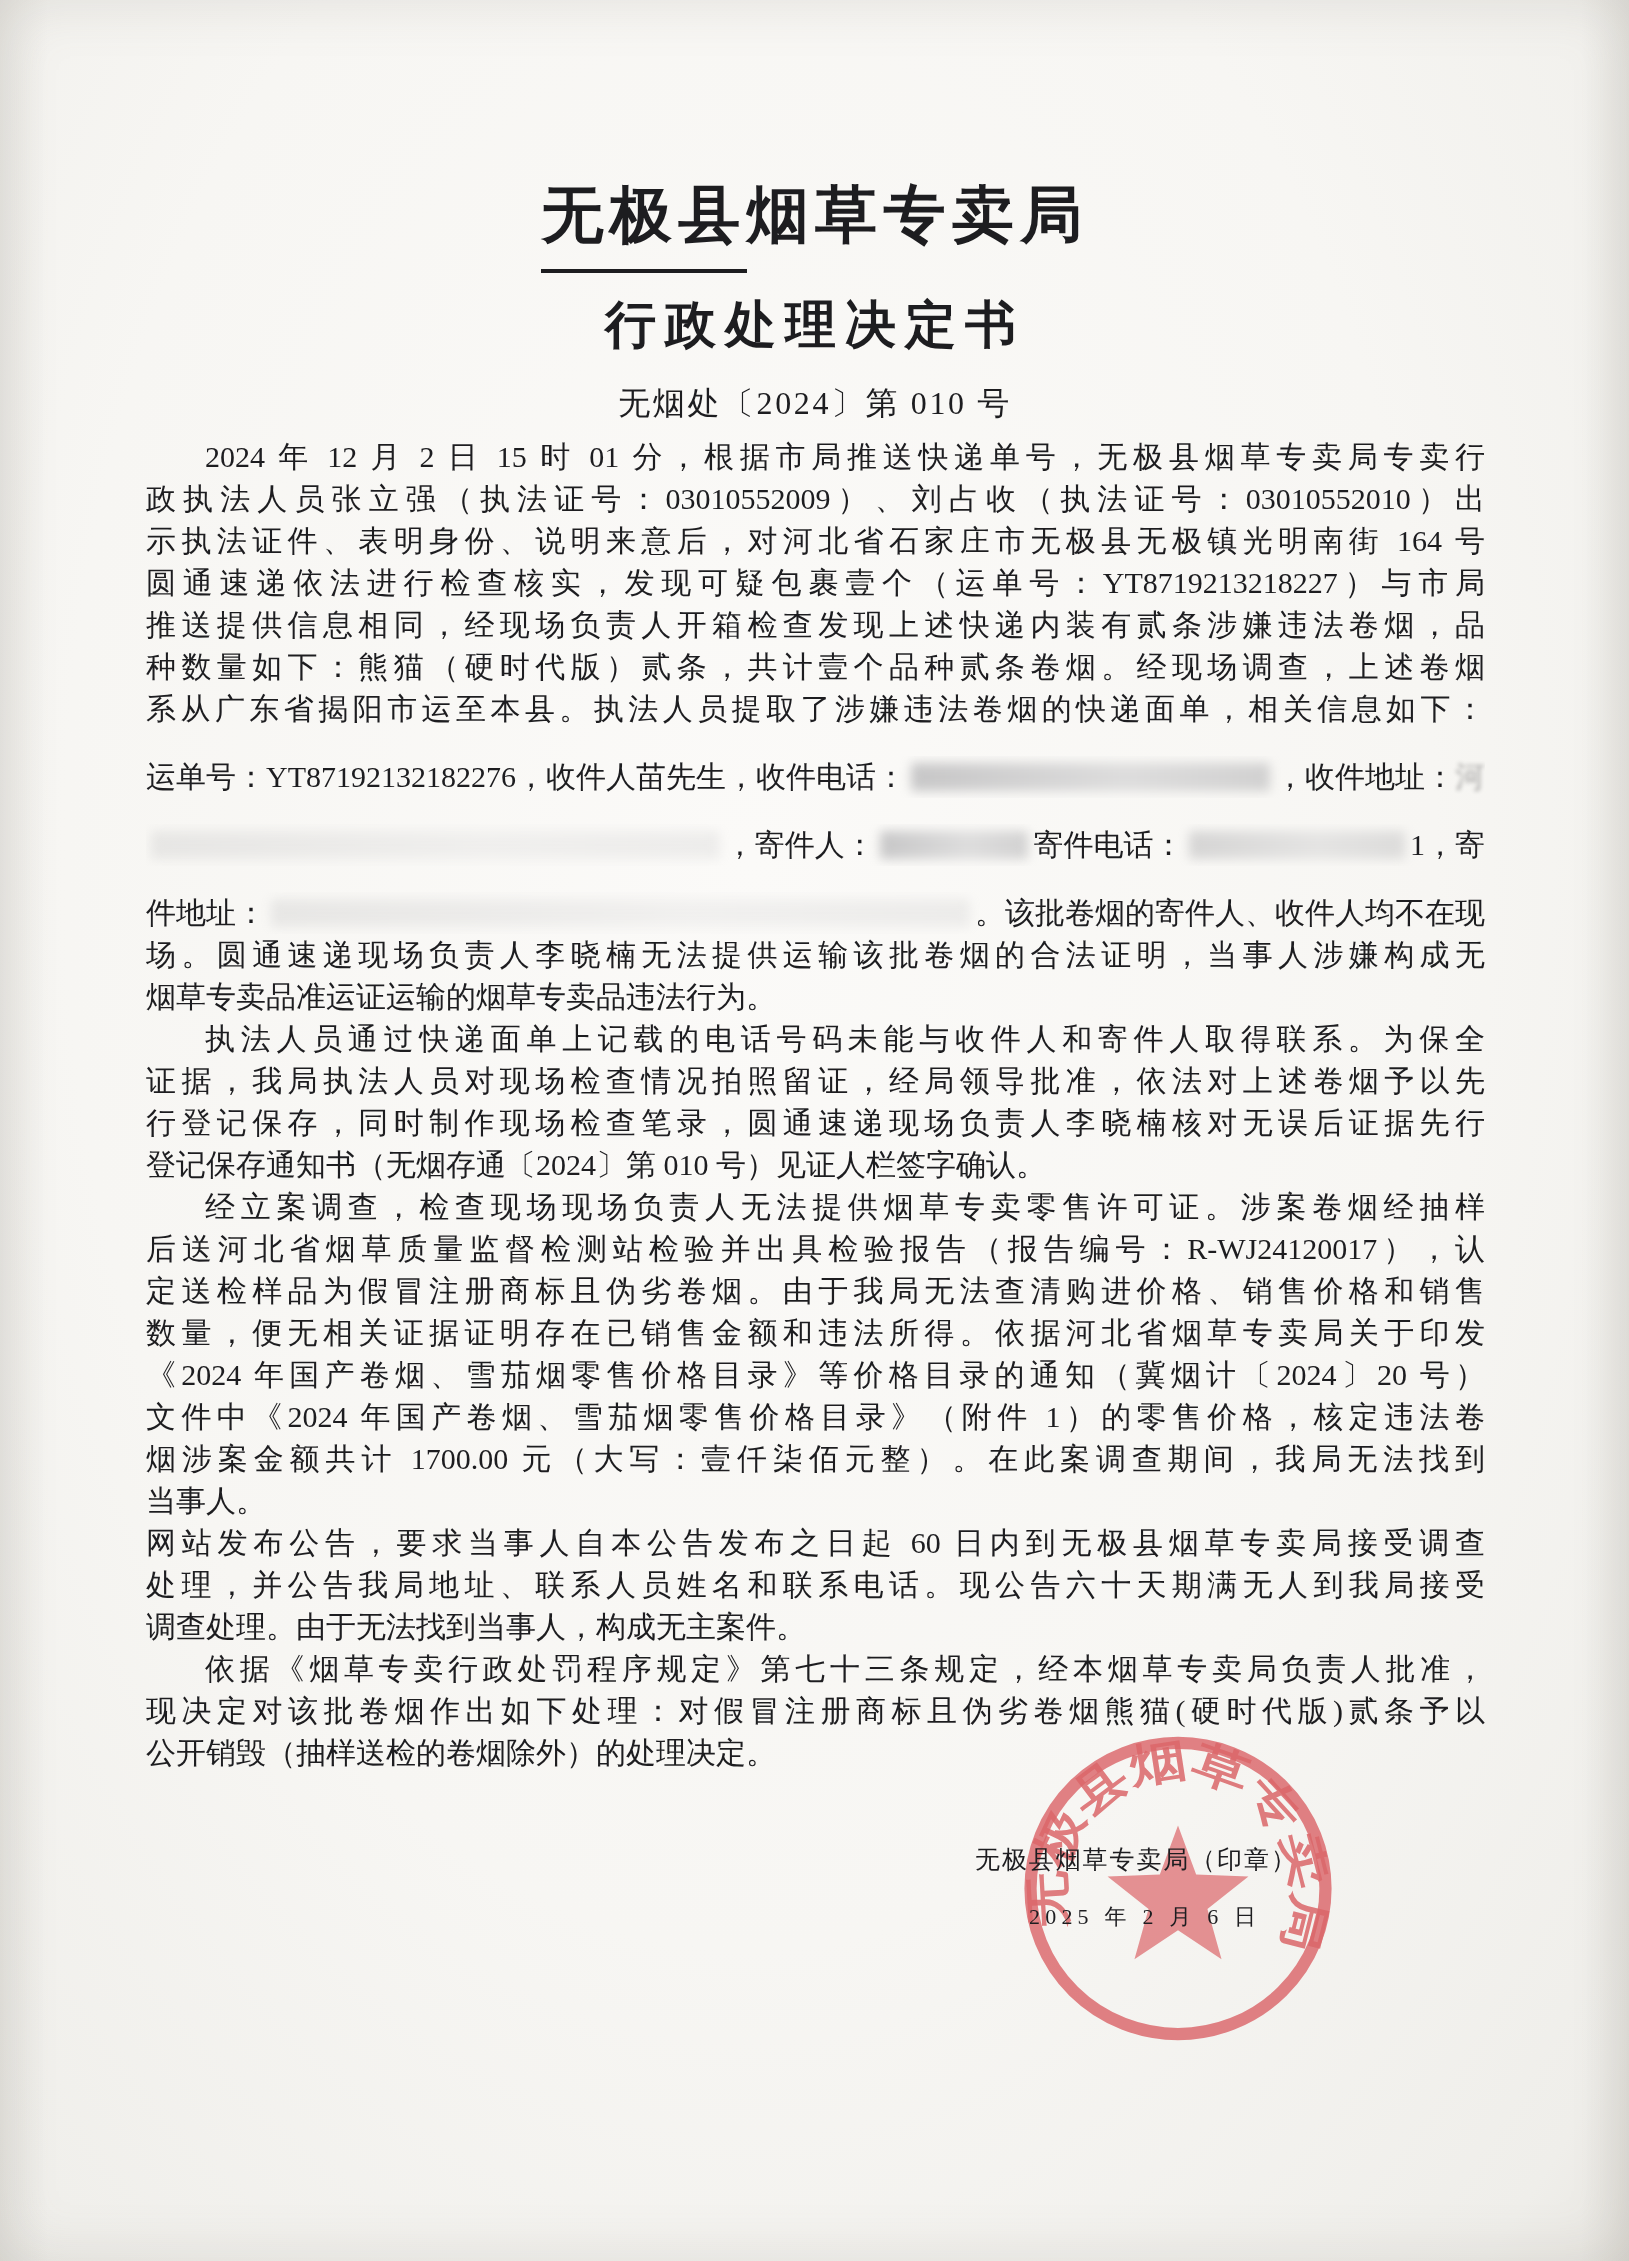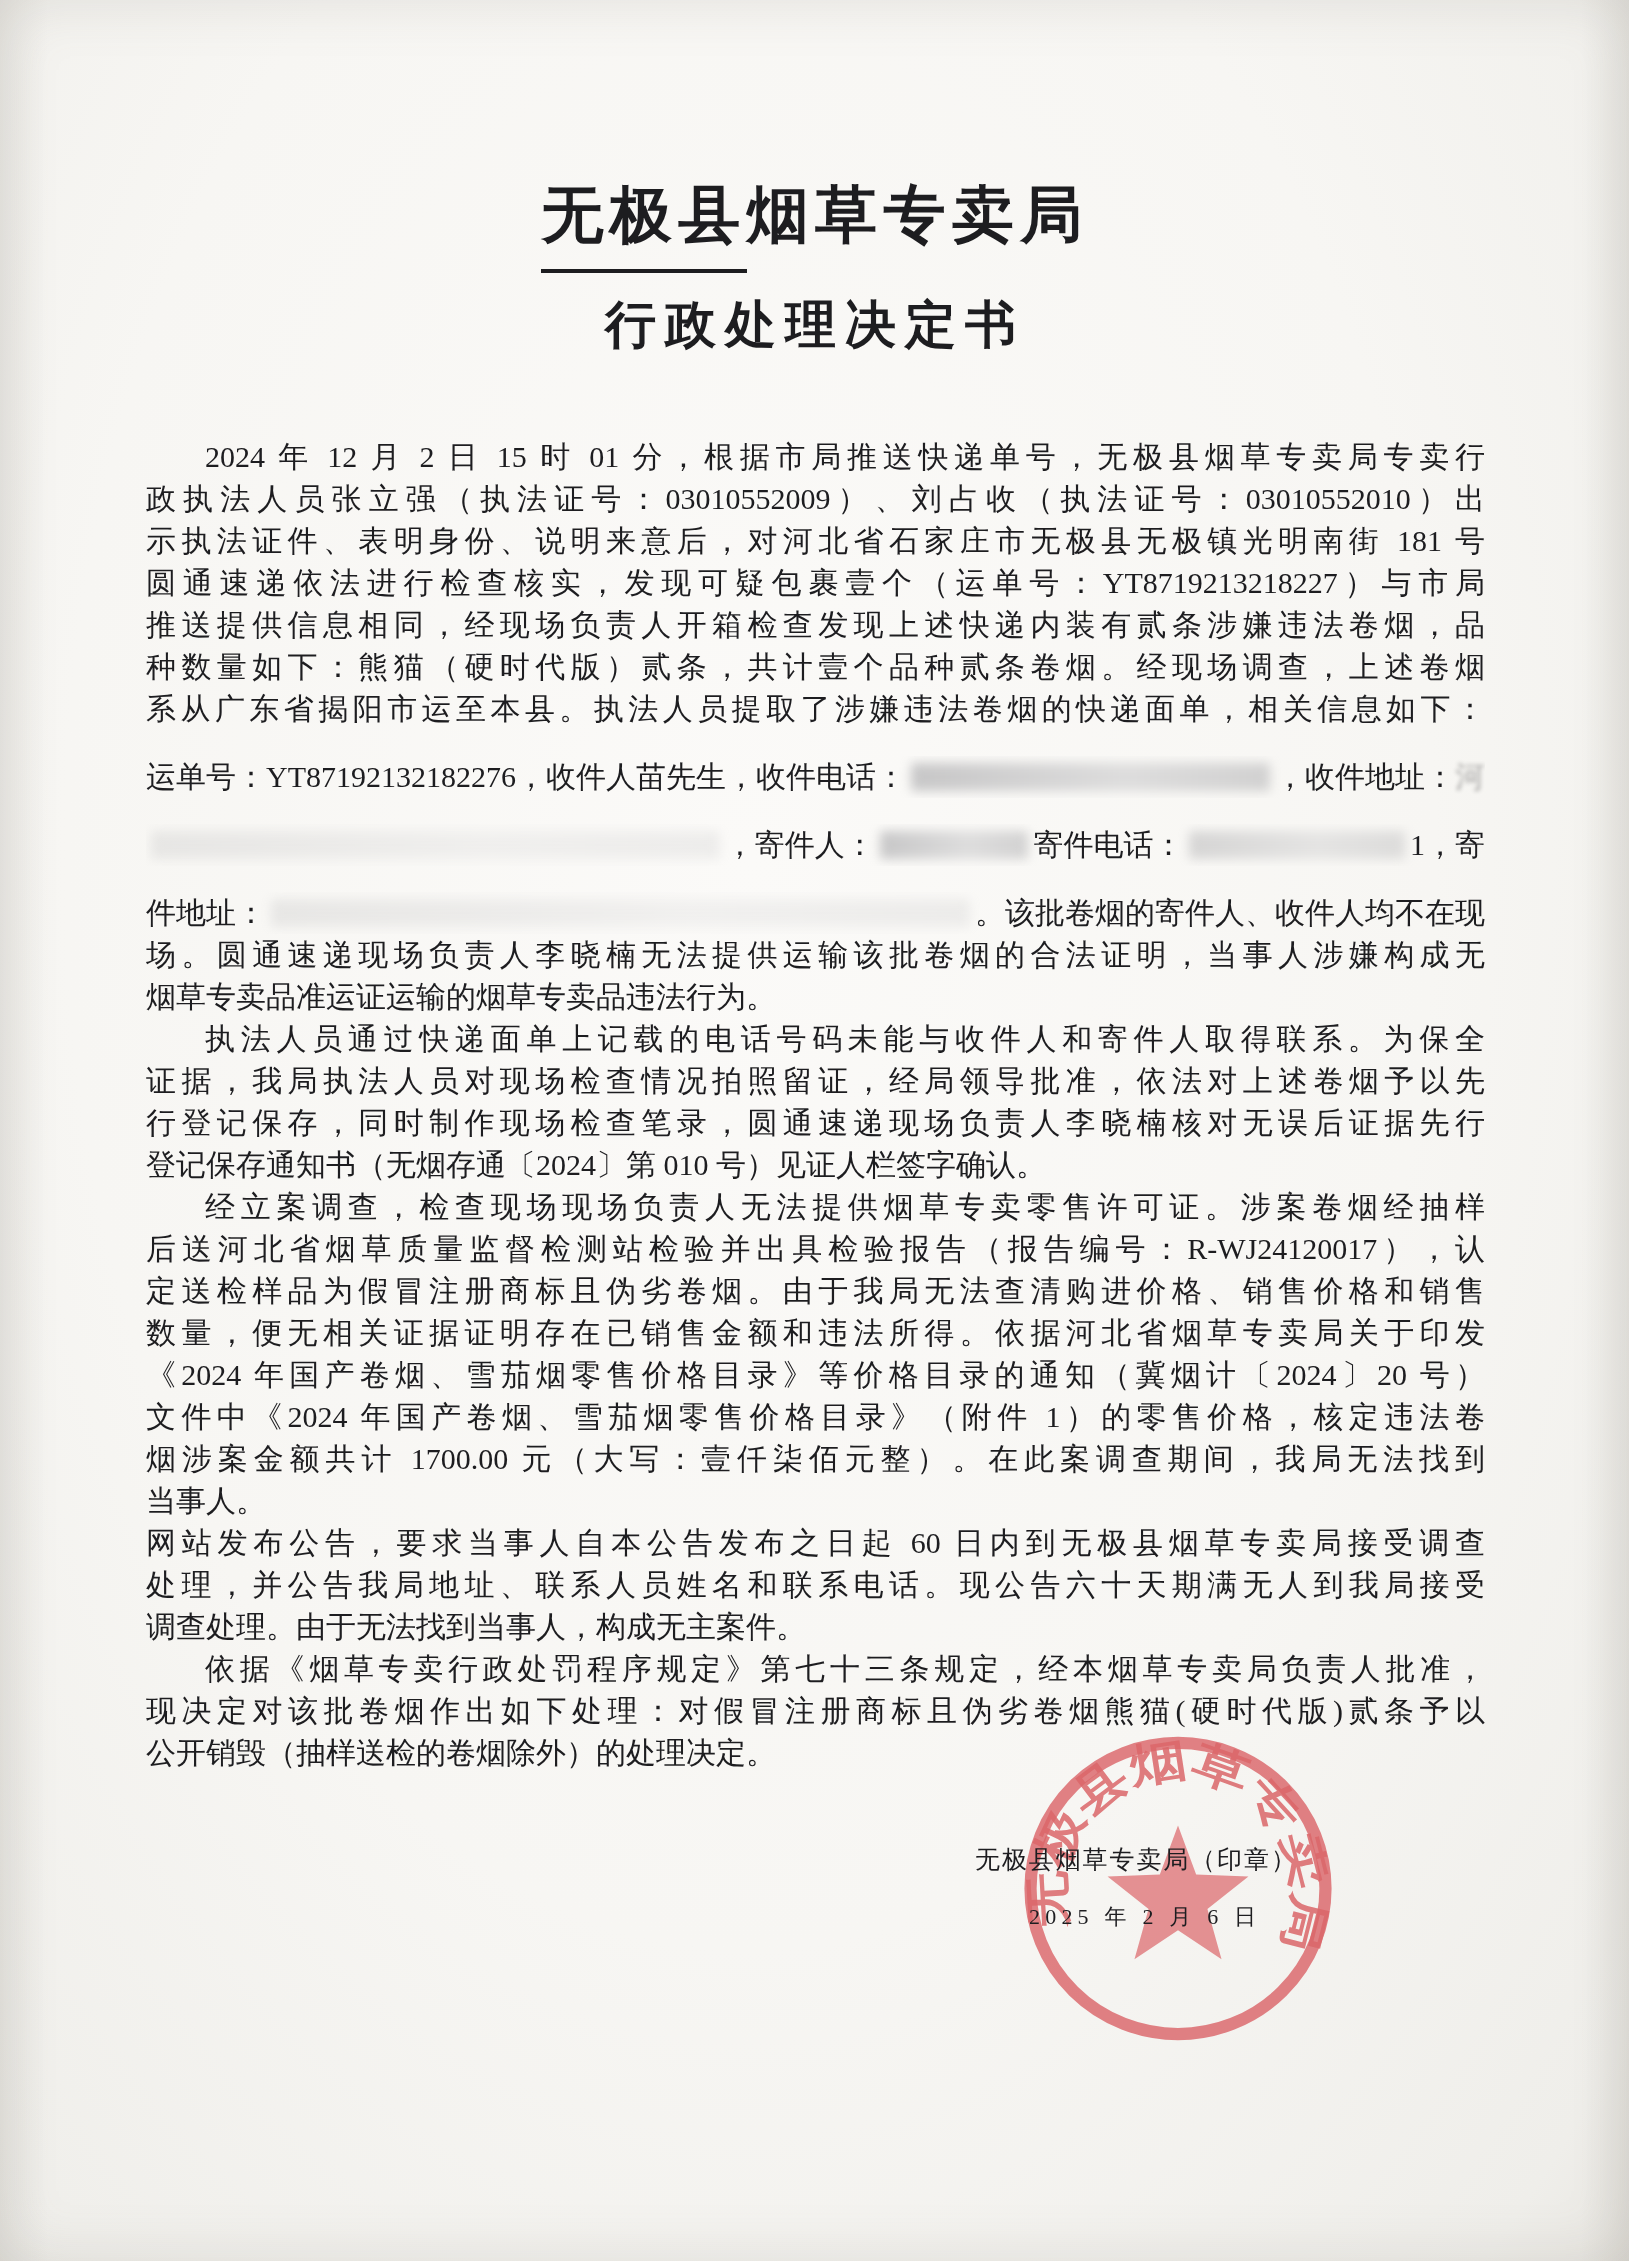--- a/index.html
+++ b/index.html
@@ -73,25 +73,26 @@
 </head>
 <body>
 
 <div class="page">
   <div class="edge-shade"></div>
 
   <div class="title"><span class="u">无极县</span><span>烟草专卖局</span></div>
 
   <div class="subtitle">行政处理决定书</div>
 
+  <div class="docno">无烟处〔2024〕第 010 号</div>
 
   <div class="body-text">
     <div class="ln indent">2024 年 12 月 2 日 15 时 01 分，根据市局推送快递单号，无极县烟草专卖局专卖行</div>
     <div class="ln">政执法人员张立强（执法证号：03010552009）、刘占收（执法证号：03010552010）出</div>
-    <div class="ln">示执法证件、表明身份、说明来意后，对河北省石家庄市无极县无极镇光明南街 181 号</div>
+    <div class="ln">示执法证件、表明身份、说明来意后，对河北省石家庄市无极县无极镇光明南街 164 号</div>
     <div class="ln">圆通速递依法进行检查核实，发现可疑包裹壹个（运单号：YT8719213218227）与市局</div>
     <div class="ln">推送提供信息相同，经现场负责人开箱检查发现上述快递内装有贰条涉嫌违法卷烟，品</div>
     <div class="ln">种数量如下：熊猫（硬时代版）贰条，共计壹个品种贰条卷烟。经现场调查，上述卷烟</div>
     <div class="ln">系从广东省揭阳市运至本县。执法人员提取了涉嫌违法卷烟的快递面单，相关信息如下：</div>
 
     <div class="ln-flex">
       <span class="t">运单号：YT87192132182276，收件人苗先生，收件电话：</span>
       <span class="redact dark" style="flex:1 1 148px;"></span>
       <span class="t">，收件地址：</span>
       <span class="t faint-char">河</span>

